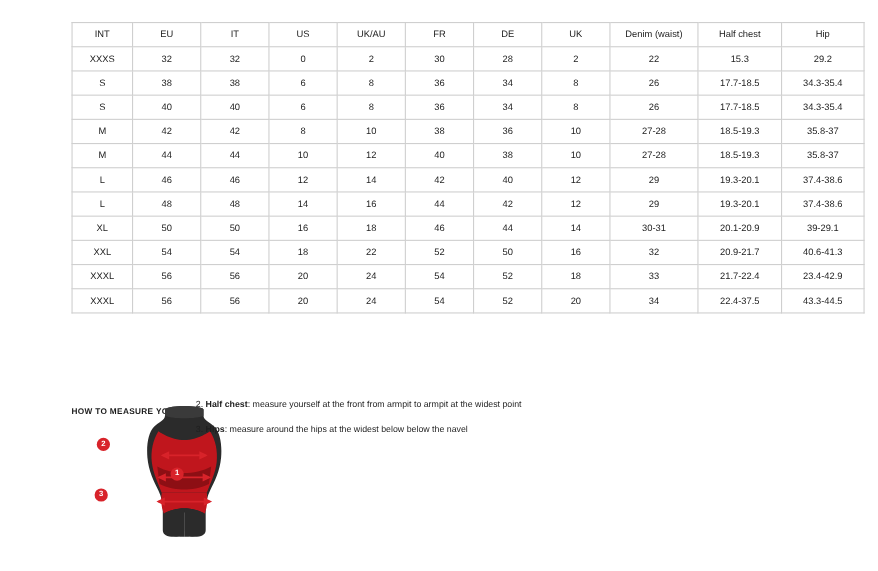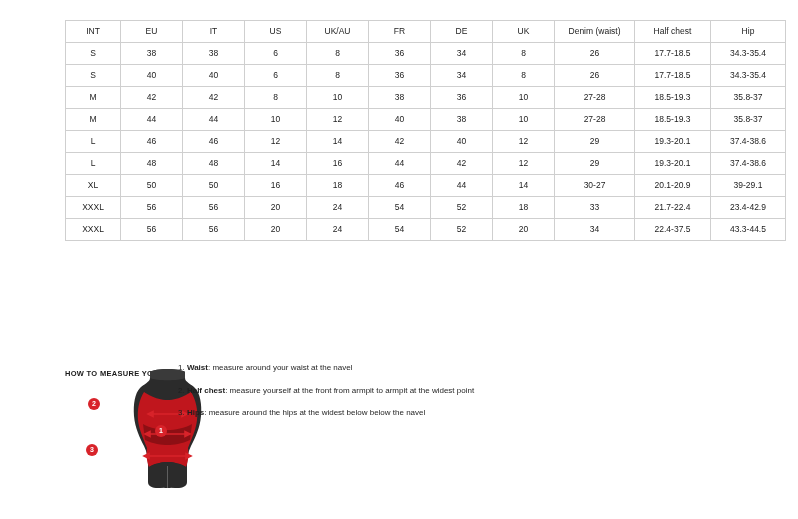--- a/index.html
+++ b/index.html
@@ -139,20 +139,33 @@
           <th>FR</th>
           <th>DE</th>
           <th>UK</th>
           <th>Denim (waist)</th>
           <th>Half chest</th>
           <th>Hip</th>
         </tr>
       </thead>
       <tbody>
         <tr>
+          <td>XXXS</td>
+          <td>32</td>
+          <td>32</td>
+          <td>0</td>
+          <td>2</td>
+          <td>30</td>
+          <td>28</td>
+          <td>2</td>
+          <td>22</td>
+          <td>15.3</td>
+          <td>29.2</td>
+        </tr>
+        <tr>
           <td>S</td>
           <td>38</td>
           <td>38</td>
           <td>6</td>
           <td>8</td>
           <td>36</td>
           <td>34</td>
           <td>8</td>
           <td>26</td>
           <td>17.7-18.5</td>
@@ -225,23 +238,36 @@
         </tr>
         <tr>
           <td>XL</td>
           <td>50</td>
           <td>50</td>
           <td>16</td>
           <td>18</td>
           <td>46</td>
           <td>44</td>
           <td>14</td>
-          <td>30-27</td>
+          <td>30-31</td>
           <td>20.1-20.9</td>
           <td>39-29.1</td>
+        </tr>
+        <tr>
+          <td>XXL</td>
+          <td>54</td>
+          <td>54</td>
+          <td>18</td>
+          <td>22</td>
+          <td>52</td>
+          <td>50</td>
+          <td>16</td>
+          <td>32</td>
+          <td>20.9-21.7</td>
+          <td>40.6-41.3</td>
         </tr>
         <tr>
           <td>XXXL</td>
           <td>56</td>
           <td>56</td>
           <td>20</td>
           <td>24</td>
           <td>54</td>
           <td>52</td>
           <td>18</td>
@@ -309,23 +335,20 @@
       <polygon points="71,90 66,87.5 66,92.5"></polygon>
     </g>
   </svg>
 
   <div class="badge b1">1</div>
   <div class="badge b2">2</div>
   <div class="badge b3">3</div>
 
   <div class="notes">
     <div class="note">
-      <span>1. </span><b>Waist</b><span>: measure around your waist at the navel</span>
-    </div>
-    <div class="note">
       <span>2. </span><b>Half chest</b><span>: measure yourself at the front from armpit to armpit at the widest point</span>
     </div>
     <div class="note">
       <span>3. </span><b>Hips</b><span>: measure around the hips at the widest below below the navel</span>
     </div>
   </div>
 
 </div>
 
 </body></html>

